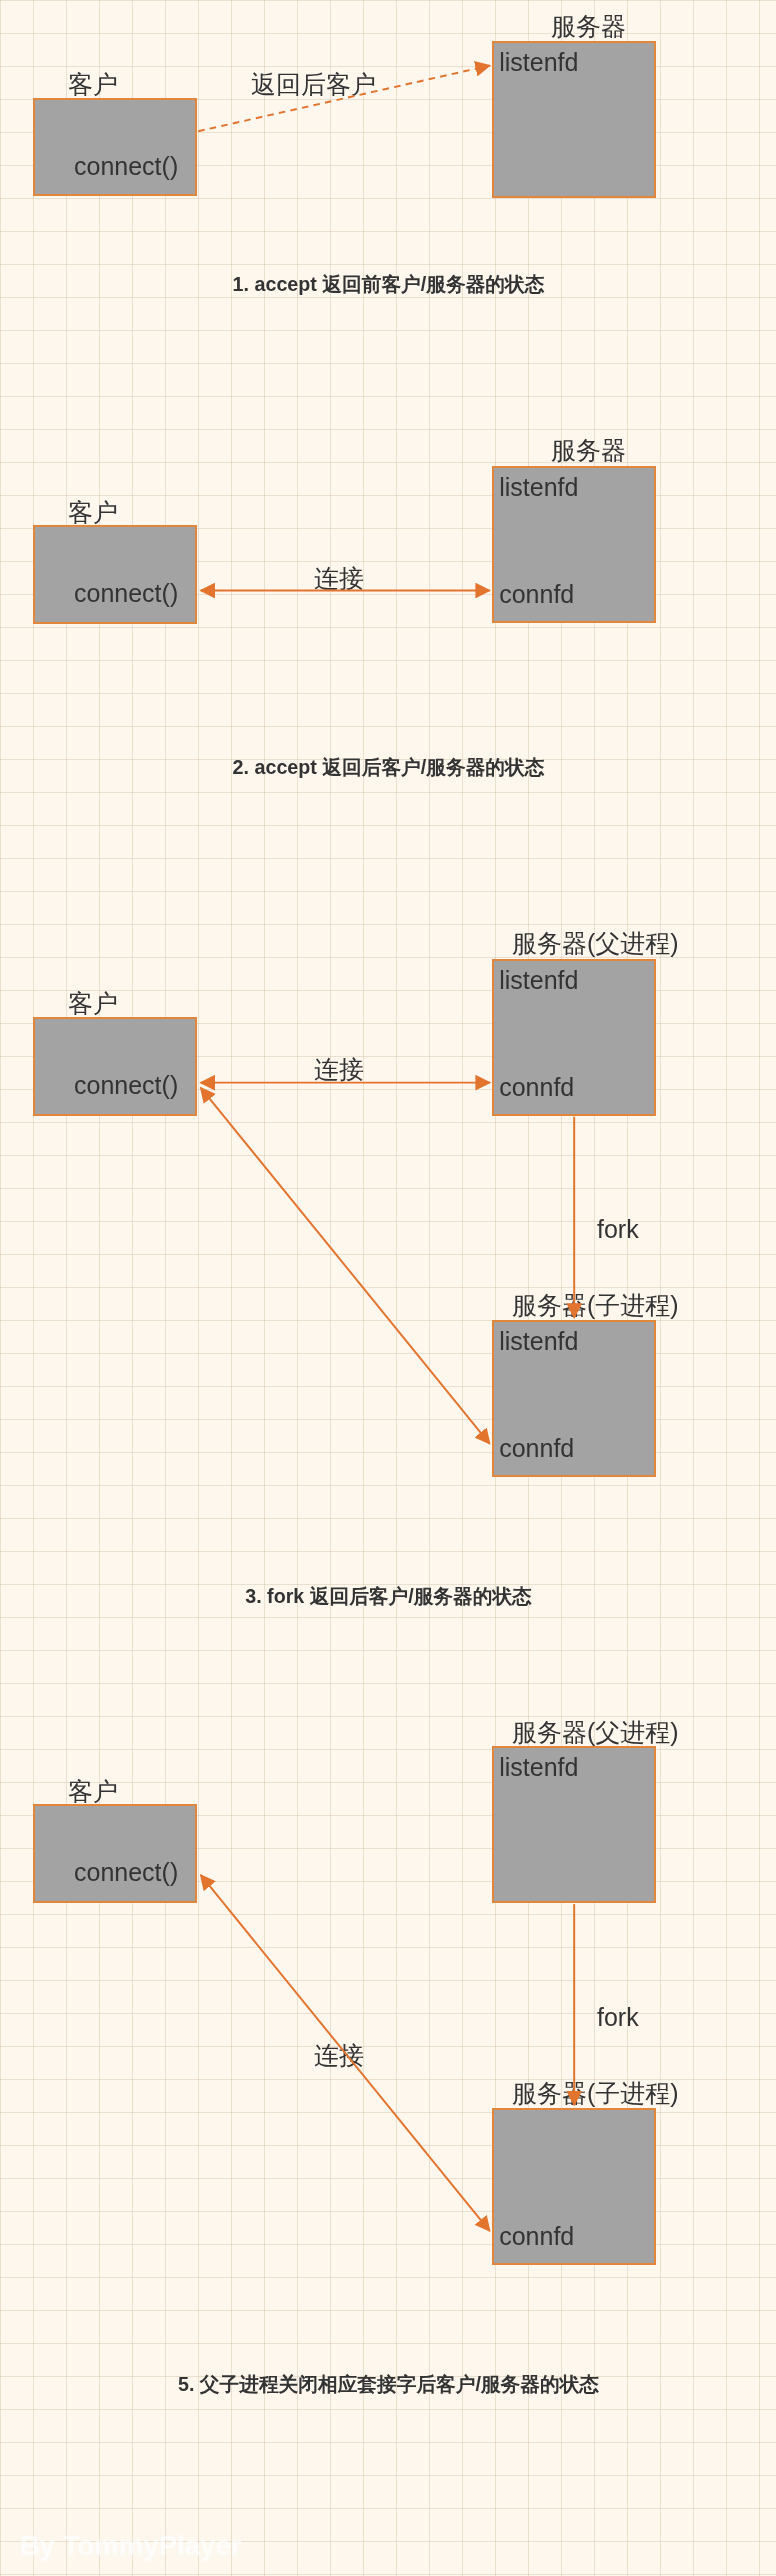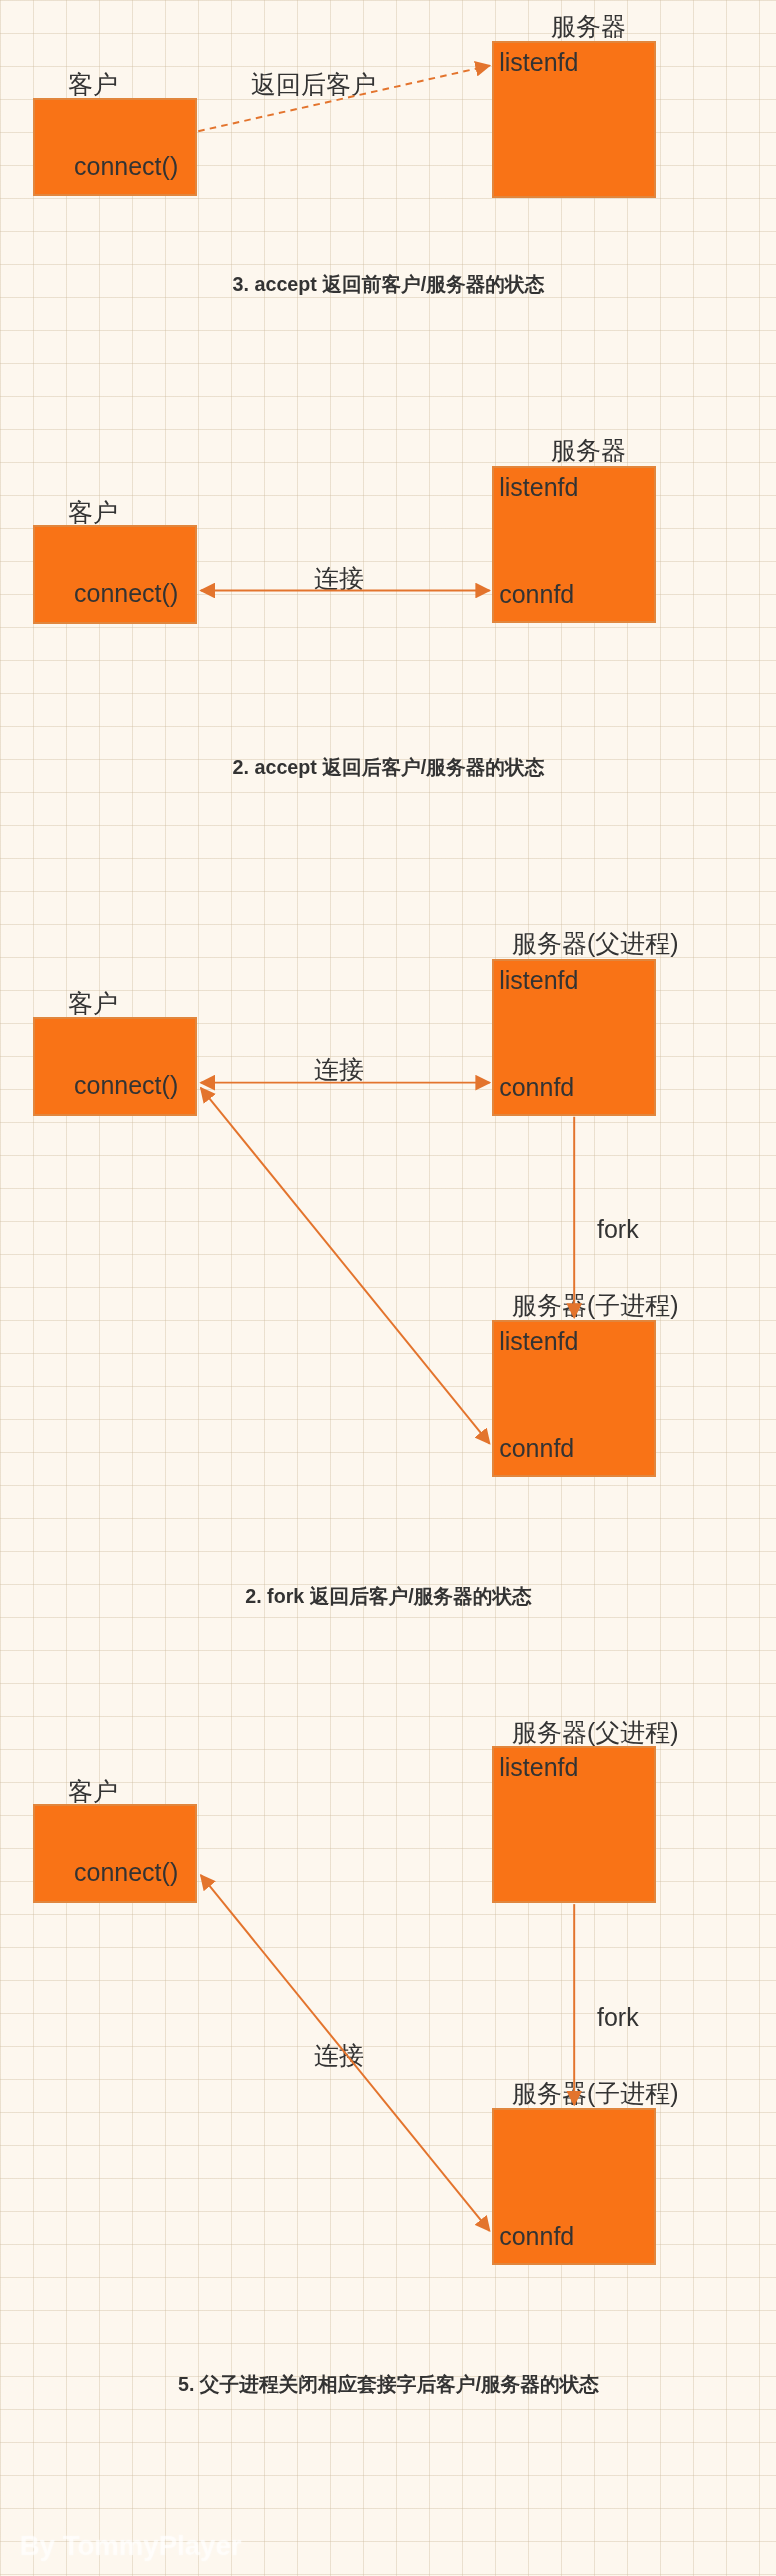--- a/index.html
+++ b/index.html
@@ -9,21 +9,21 @@
   background-image:
     linear-gradient(to right,rgba(212,195,168,.45) 0.7px,transparent 0.7px),
     linear-gradient(to bottom,rgba(212,195,168,.45) 0.7px,transparent 0.7px);
   background-size:33px 33px;
   font-family:"Microsoft YaHei","PingFang SC","Hiragino Sans GB",sans-serif;
   position:relative;
   color:#333;
 }
 .abs{position:absolute;}
 .box{
-  background:#f97316;
+  background:#a3a3a3;
   border:2px solid #e1863d;
   box-sizing:border-box;
 }
 .lbl{font-size:25px;color:#333;}
 .cap{font-size:19.7px;font-weight:700;color:#333;text-align:center;width:100%;}
 .watermark{
   position:absolute;left:19.7px;bottom:14.4px;
   color:rgba(255,255,255,.55);
   font-size:27.6px;font-weight:700;
   text-shadow:0 0 2.6px rgba(255,255,255,.5);
@@ -38,21 +38,21 @@
 <div class="abs box" style="left:33px;top:98px;width:164px;height:98px;">
   <div class="abs lbl" style="left:39px;top:52px;">connect()</div>
 </div>
 
 <div class="abs lbl" style="left:551px;top:9.8px;">服务器</div>
 <div class="abs box" style="left:492px;top:41px;width:164px;height:157px;">
   <div class="abs lbl" style="left:5.2px;top:5.2px;">listenfd</div>
 </div>
 <div class="abs lbl" style="left:251px;top:68px;">返回后客户</div>
 
-<div class="abs cap" style="top:271px;">3. accept 返回前客户/服务器的状态</div>
+<div class="abs cap" style="top:271px;">1. accept 返回前客户/服务器的状态</div>
 
 <div class="abs lbl" style="left:68px;top:496px;">客户</div>
 <div class="abs box" style="left:33px;top:525px;width:164px;height:99px;">
   <div class="abs lbl" style="left:39px;top:52px;">connect()</div>
 </div>
 
 <div class="abs lbl" style="left:551px;top:434px;">服务器</div>
 <div class="abs box" style="left:492px;top:466px;width:164px;height:157px;">
   <div class="abs lbl" style="left:5.2px;top:5.2px;">listenfd</div>
   <div class="abs lbl" style="left:5.2px;top:112px;">connfd</div>
@@ -74,21 +74,21 @@
 
 <div class="abs lbl" style="left:512px;top:1289px;">服务器(子进程)</div>
 <div class="abs box" style="left:492px;top:1320px;width:164px;height:157px;">
   <div class="abs lbl" style="left:5.2px;top:5.2px;">listenfd</div>
   <div class="abs lbl" style="left:5.2px;top:112px;">connfd</div>
 </div>
 
 <div class="abs lbl" style="left:314px;top:1053px;">连接</div>
 <div class="abs lbl" style="left:597px;top:1215px;">fork</div>
 
-<div class="abs cap" style="top:1583px;">2. fork 返回后客户/服务器的状态</div>
+<div class="abs cap" style="top:1583px;">3. fork 返回后客户/服务器的状态</div>
 
 <div class="abs lbl" style="left:68px;top:1775px;">客户</div>
 <div class="abs box" style="left:33px;top:1804px;width:164px;height:99px;">
   <div class="abs lbl" style="left:39px;top:52px;">connect()</div>
 </div>
 
 <div class="abs lbl" style="left:512px;top:1716px;">服务器(父进程)</div>
 <div class="abs box" style="left:492px;top:1746px;width:164px;height:157px;">
   <div class="abs lbl" style="left:5.2px;top:5.2px;">listenfd</div>
 </div>

